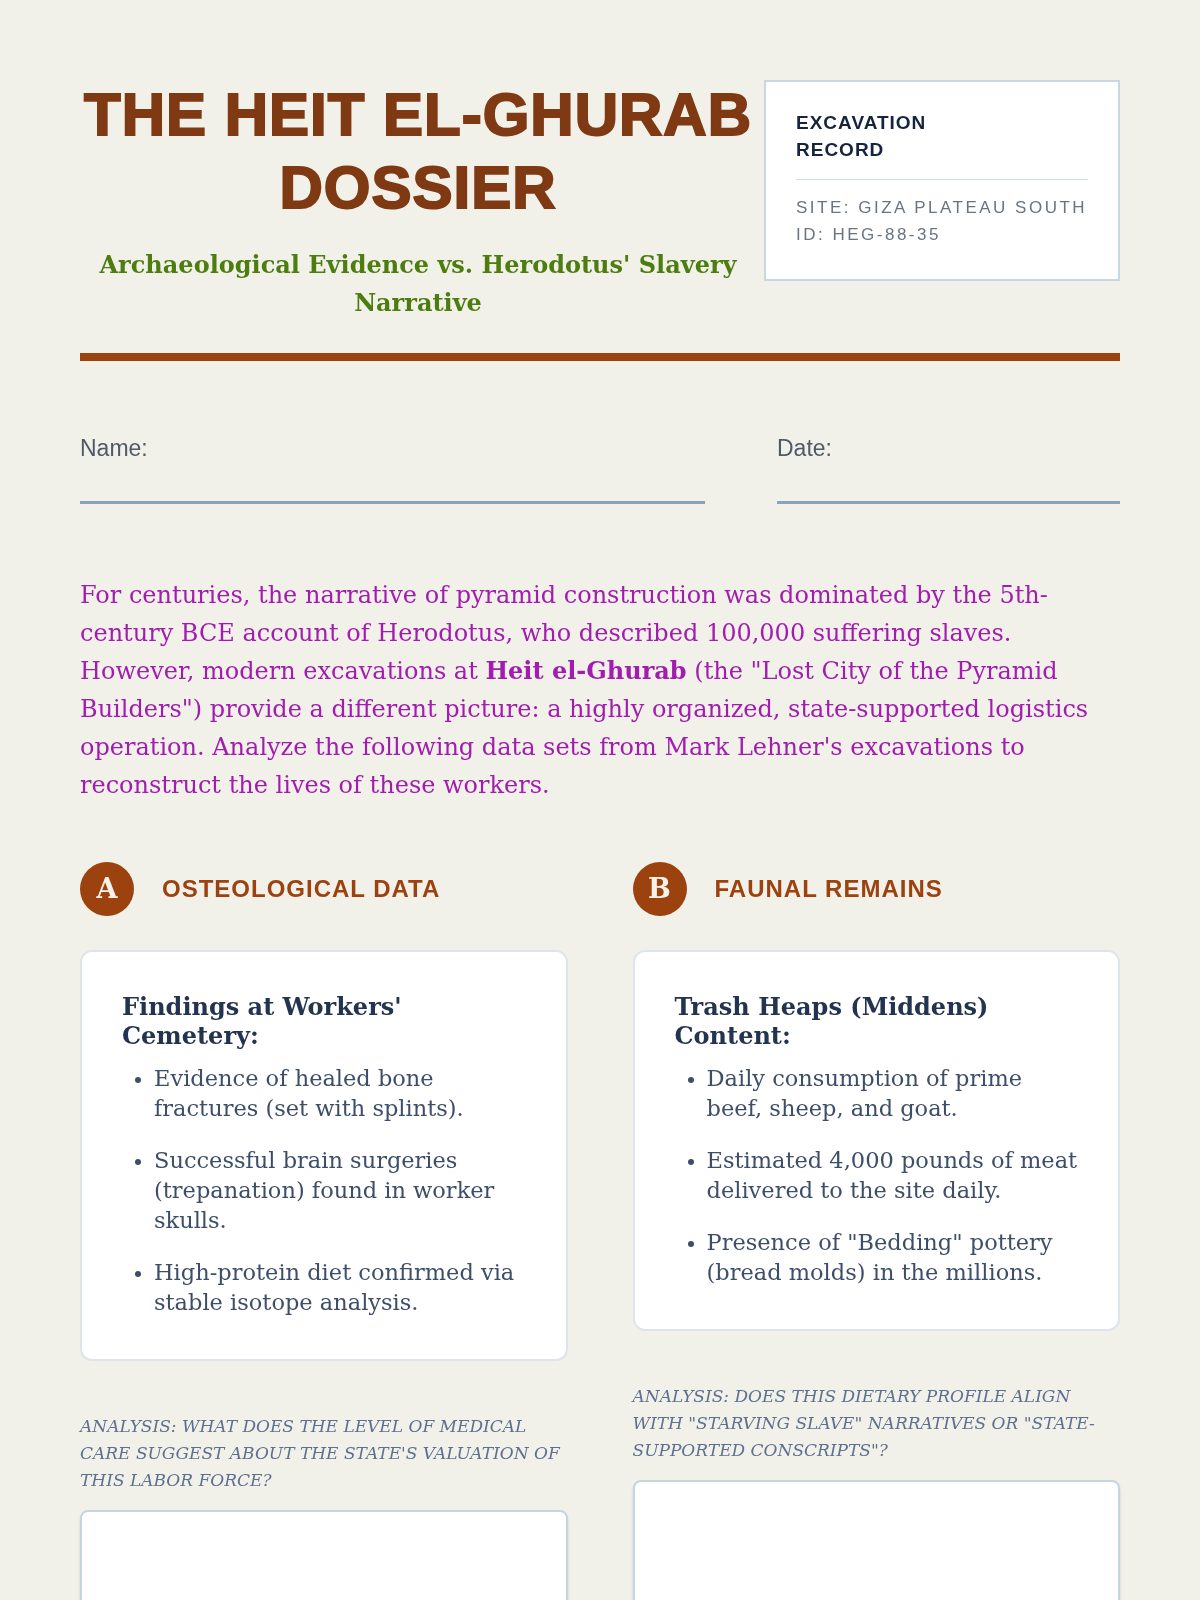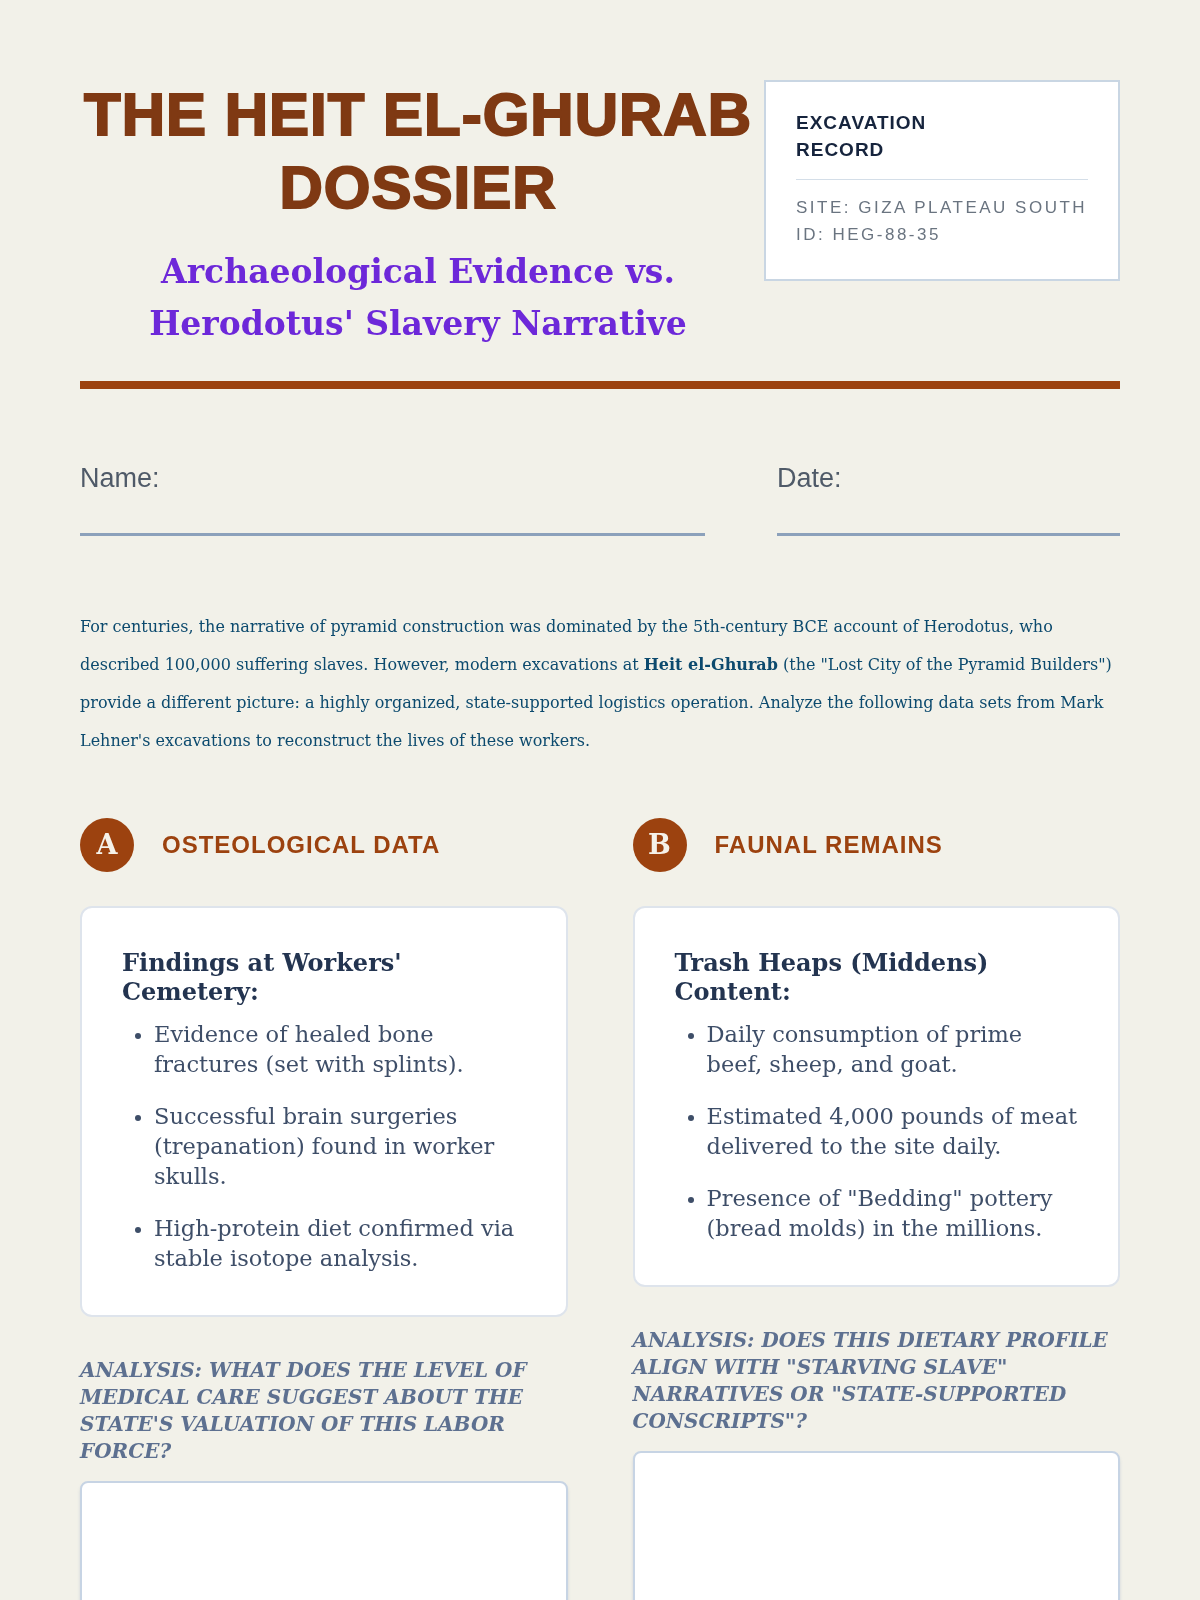--- a/index.html
+++ b/index.html
@@ -37,23 +37,23 @@
     font-weight:bold;
     -webkit-text-stroke:2px var(--rust);
     color:var(--rust);
     font-size:60px;
     line-height:1.22;
     letter-spacing:1px;
   }
   .doc-subtitle{
     margin-top:22px;
     font-weight:bold;
-    font-size:33px;
+    font-size:24px;
     line-height:1.55;
-    color:#6d28d9;
+    color:#4d7c0f;
   }
   .record-box{
     width:356px;
     background:#ffffff;
     border:2px solid #C9D6E3;
     padding:28px 30px 30px 30px;
     margin-top:2px;
   }
   .record-heading{
     font-family:"Liberation Sans","DejaVu Sans",sans-serif;
@@ -85,41 +85,41 @@
   .form-row{
     display:flex;
     justify-content:space-between;
     margin-top:74px;
   }
   .field{display:flex;flex-direction:column;}
   .field-name{width:625px;}
   .field-date{width:343px;}
   .field-label{
     font-family:"Liberation Sans","DejaVu Sans",sans-serif;
-    font-size:27px;
+    font-size:23px;
     color:var(--label-gray);
   }
   .field-input{
     margin-top:30px;
     border:none;
     border-bottom:3px solid var(--line-blue);
     background:transparent;
     height:12px;
     width:100%;
     outline:none;
     font-family:"DejaVu Serif",serif;
     font-size:20px;
     color:var(--navy);
   }
   
   .intro{
     margin-top:72px;
-    font-size:16px;
+    font-size:24px;
     line-height:38px;
-    color:#0c4a6e;
+    color:#a21caf;
   }
   
   .sections{
     display:grid;
     grid-template-columns:1fr 1fr;
     column-gap:65px;
     margin-top:58px;
   }
   .section-header{
     display:flex;
@@ -162,24 +162,24 @@
   }
   .card li{
     font-size:22.5px;
     line-height:30px;
     color:#3E4E68;
     margin-bottom:22px;
   }
   .card li:last-child{margin-bottom:0;}
   .card li::marker{color:#3E4E68;font-size:20px;}
   .analysis{
-    margin-top:40px;
+    margin-top:52px;
     font-style:italic;
-    font-weight:bold;
-    font-size:20px;
+    font-weight:normal;
+    font-size:17px;
     line-height:27px;
     text-transform:uppercase;
     color:var(--slate);
   }
   .answer-box{
     display:block;
     margin-top:16px;
     width:100%;
     height:158px;
     background:#ffffff;

